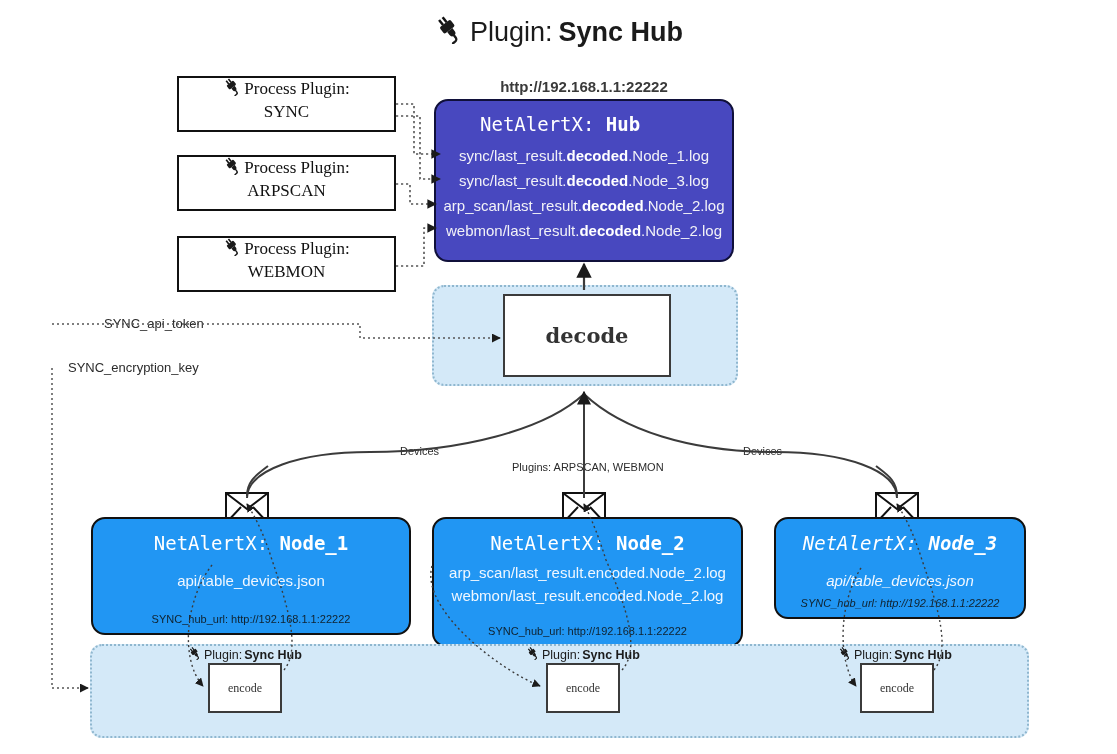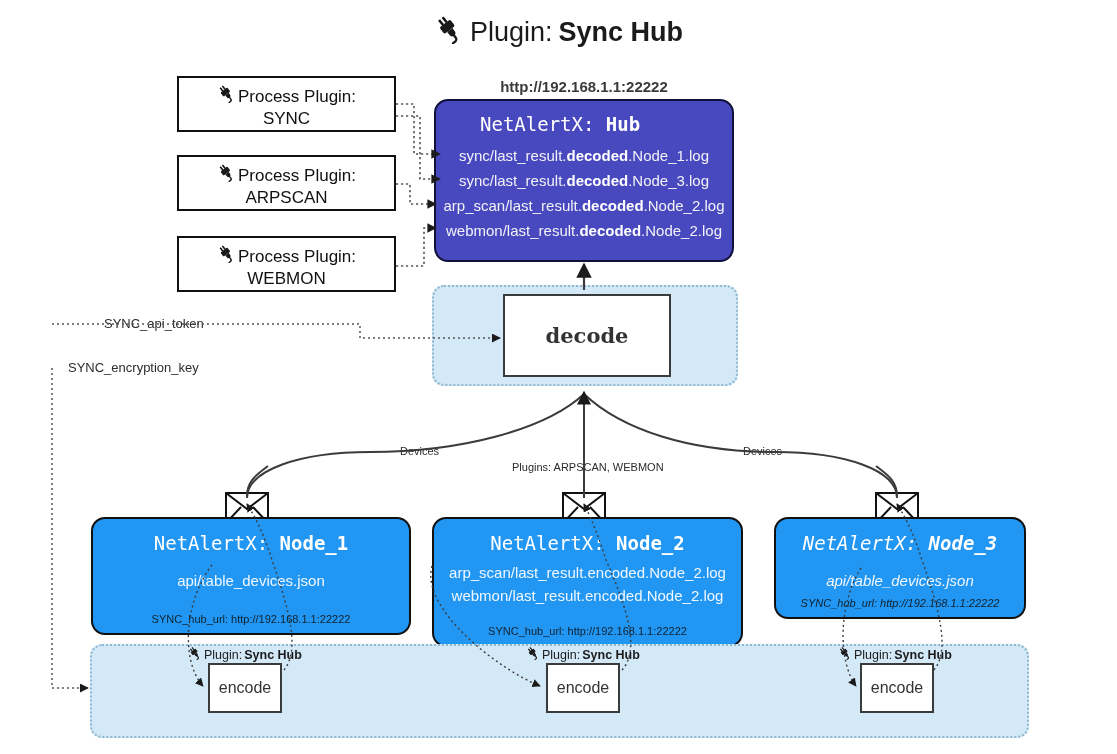--- a/index.html
+++ b/index.html
@@ -14,23 +14,23 @@
   .title{left:0;top:14px;width:1117px;text-align:center;font-size:27px;color:#1b1b1b;
          display:flex;align-items:center;justify-content:center;gap:6px;}
   .title .t-plain{font-weight:400;}
   .title .t-bold{font-weight:700;}
 
   
   .plug{display:inline-block;vertical-align:middle;}
 
   
   .procbox{background:#ffffff;border:2px solid #111;
-           font-family:Liberation Sans, sans-serif;
+           font-family:Liberation Serif, serif;
            font-size:17px;line-height:1.25;color:#111;
-           display:flex;flex-direction:column;align-items:center;justify-content:space-between;
+           display:flex;flex-direction:column;align-items:center;justify-content:flex-end;
            padding:6px 4px 8px;}
   .procbox .l1{display:flex;align-items:center;gap:2px;white-space:nowrap;}
   .procbox .l2{white-space:nowrap;}
 
   
   .hub{background:#4848bf;border:2px solid #10103a;border-radius:14px;
        color:#ffffff;overflow:hidden;}
   .hub .hub-title{font-family:"DejaVu Sans Mono","Liberation Mono",monospace;
        font-size:19px;margin-top:12px;white-space:nowrap;padding-left:44px;}
   .hub .hub-title b{font-weight:700;}
@@ -41,21 +41,21 @@
   .hub-url{font-size:15px;color:#3a3a3a;text-align:center;font-weight:600;}
 
   
   .lightbox{background:#d4e9f8;border:2px dotted #8fb7cf;border-radius:12px;}
 
   
   .opbox{background:#ffffff;border:2px solid #3b3b3b;
          display:flex;align-items:center;justify-content:center;
          font-family:"DejaVu Serif","Liberation Serif",serif;color:#333;}
   .opbox.decode{font-size:21px;}
-  .opbox.encode{font-family:Liberation Sans, sans-serif;font-size:16px;}
+  .opbox.encode{font-family:Liberation Serif, serif;font-size:12px;}
 
   
   .node{background:#2196f3;border:2.5px solid #111;border-radius:14px;color:#fff;}
   .node .n-title{font-family:"DejaVu Sans Mono","Liberation Mono",monospace;
         font-size:19px;text-align:center;margin-top:13px;white-space:nowrap;}
   .node .n-title b{font-weight:700;}
   .node .n-line{font-size:15px;color:#f0f7ff;text-align:center;white-space:nowrap;}
   .node .n-foot{font-size:11px;color:#10222e;text-align:center;white-space:nowrap;
         position:absolute;left:0;right:0;bottom:8px;}
 

